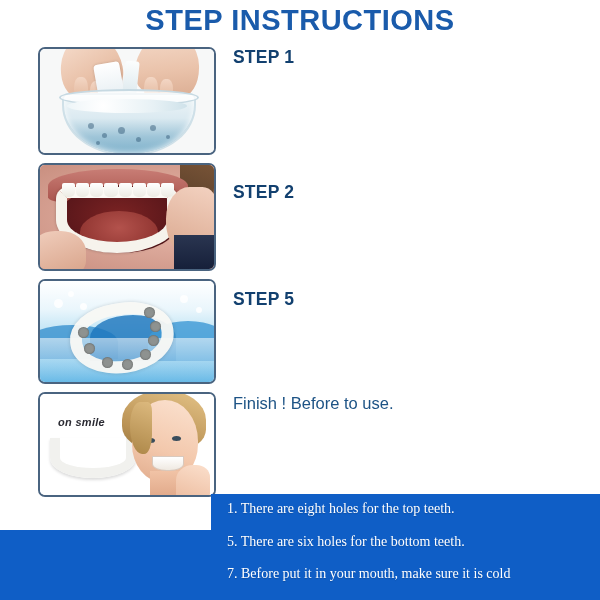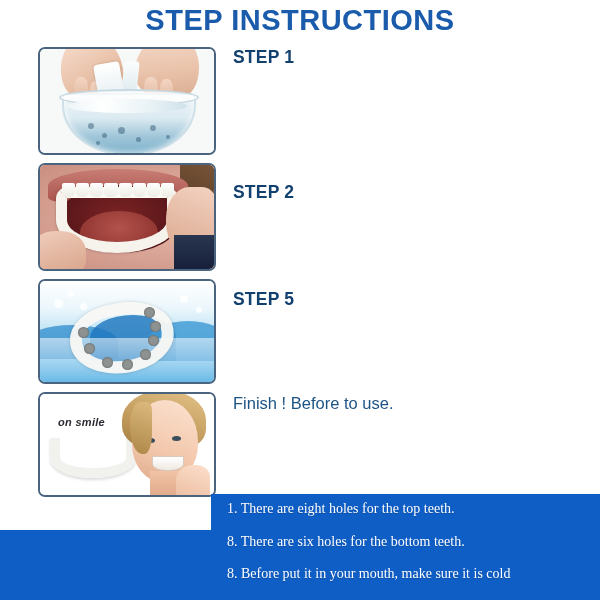--- a/index.html
+++ b/index.html
@@ -465,17 +465,17 @@
     <div class="step-title">STEP 5</div>
   </div>
   <div class="step step-4">
     <div class="step-body">Finish ! Before to use.</div>
   </div>
 
   <div class="notice-bg-right"></div>
   <div class="notice-bg-left"></div>
   <ul class="notice-list">
     <li class="notice-item">1. There are eight holes for the top teeth.</li>
-    <li class="notice-item">8. There are six holes for the bottom teeth.</li>
-    <li class="notice-item">8. Before put it in your mouth, make sure it is cold</li>
+    <li class="notice-item">5. There are six holes for the bottom teeth.</li>
+    <li class="notice-item">7. Before put it in your mouth, make sure it is cold</li>
   </ul>
 
 </div>
 
 </body></html>

